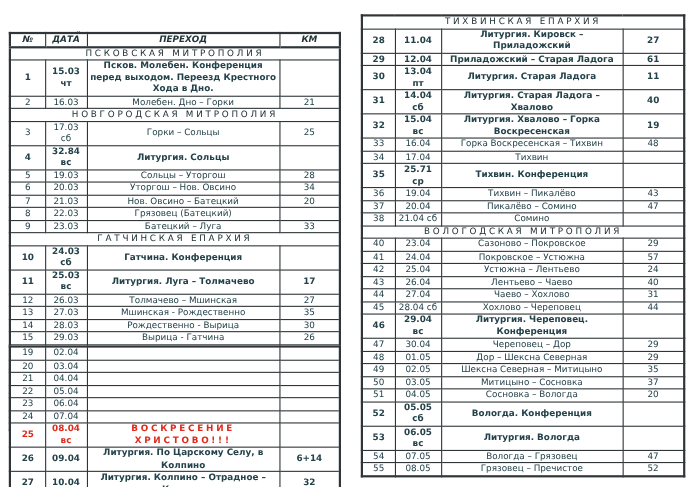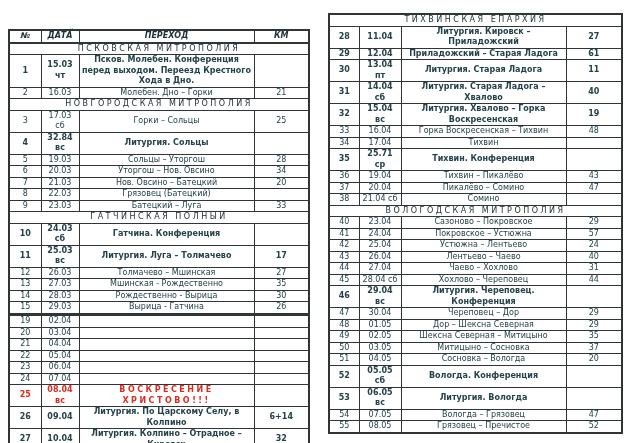--- a/index.html
+++ b/index.html
@@ -100,21 +100,21 @@
           <td>Грязовец (Батецкий)</td>
           <td></td>
         </tr>
         <tr>
           <td>9</td>
           <td>23.03</td>
           <td>Батецкий – Луга</td>
           <td>33</td>
         </tr>
         <tr>
-          <td class="section" colspan="4">ГАТЧИНСКАЯ ПОЛНЫЙ</td>
+          <td class="section" colspan="4">ГАТЧИНСКАЯ ЕПАРХИЯ</td>
         </tr>
         <tr class="bold">
           <td>10</td>
           <td>24.03 сб</td>
           <td>Гатчина. Конференция</td>
           <td></td>
         </tr>
         <tr class="bold">
           <td>11</td>
           <td>25.03 вс</td>

